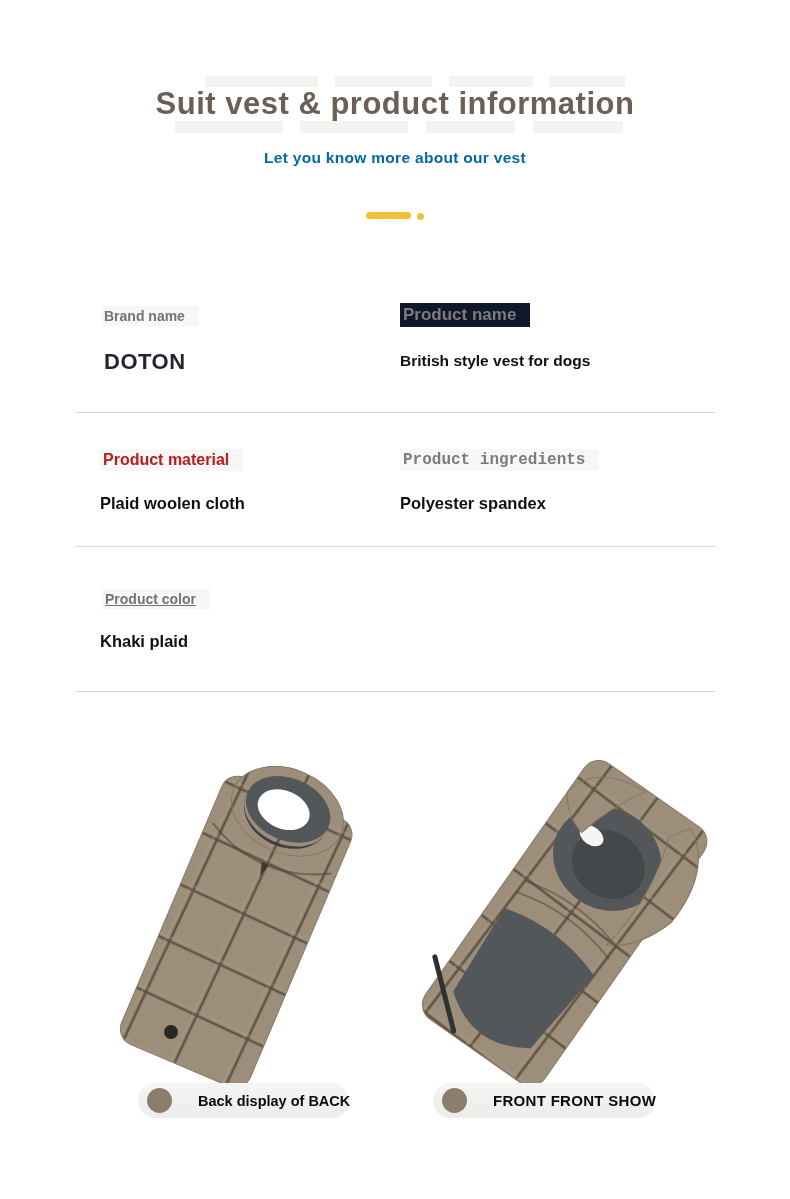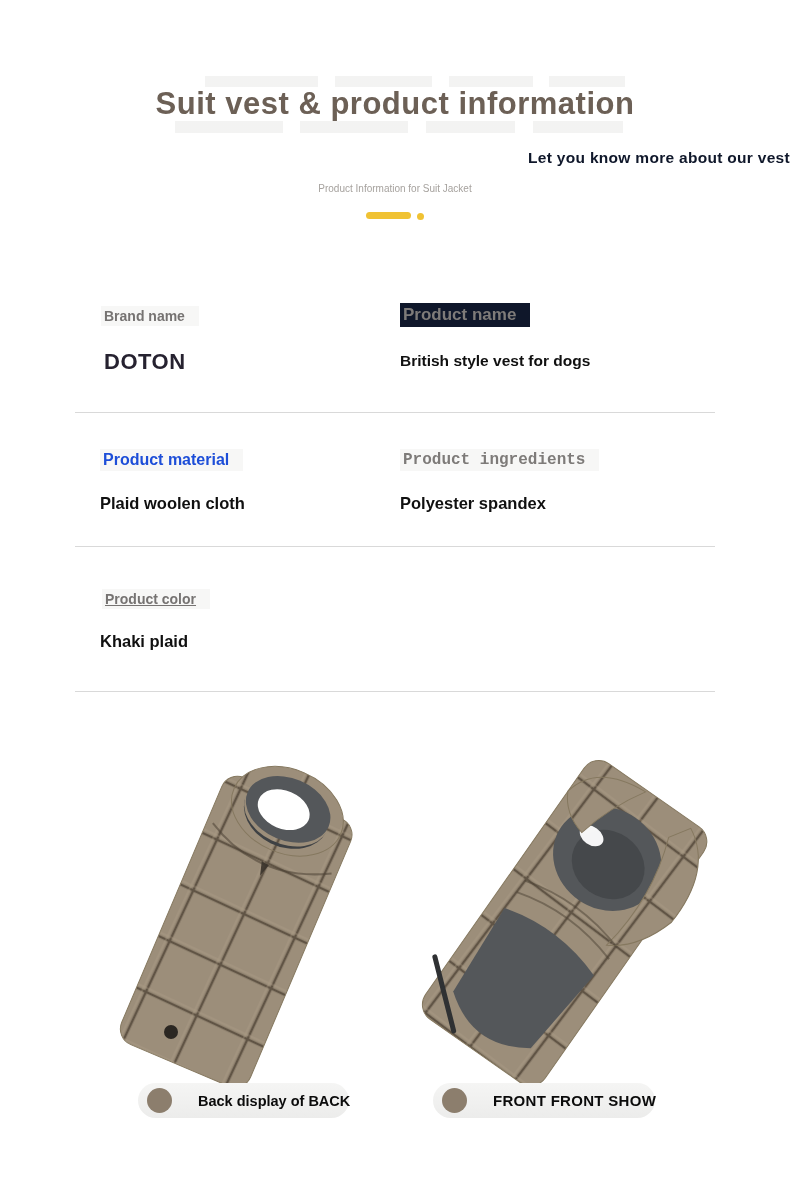--- a/index.html
+++ b/index.html
@@ -8,22 +8,22 @@
   .page { position:relative; width:790px; height:1199px; margin:0 auto; background:#ffffff; overflow:hidden; }
 
   
   .hl { position:absolute; height:11px; opacity:.8; }
   .hl-top { top:76px; left:205px; width:420px;
     background:linear-gradient(90deg,#f0f0ef 0 27%,transparent 27% 31%,#f0f0ef 31% 54%,transparent 54% 58%,#f0f0ef 58% 78%,transparent 78% 82%,#f0f0ef 82% 100%); }
   .hl-bottom { top:121px; left:175px; width:448px; height:12px;
     background:linear-gradient(90deg,#f0f0ef 0 24%,transparent 24% 28%,#f0f0ef 28% 52%,transparent 52% 56%,#f0f0ef 56% 76%,transparent 76% 80%,#f0f0ef 80% 100%); }
   .title { position:absolute; top:86px; left:0; width:100%; text-align:center;
     font-size:31px; font-weight:bold; color:#6c6056; letter-spacing:.5px; }
-  .subtitle { position:absolute; top:149px; left:0; width:100%; text-align:right;
-    font-size:15.5px; font-weight:bold; color:#0f172a; letter-spacing:.3px; }
+  .subtitle { position:absolute; top:149px; left:0; width:100%; text-align:center;
+    font-size:15.5px; font-weight:bold; color:#0369a1; letter-spacing:.3px; }
   .tagline { position:absolute; top:183px; left:0; width:100%; text-align:center;
     font-size:10px; color:#a6a29e; }
   .accent-bar { position:absolute; top:212px; left:366px; width:45px; height:7px; border-radius:3.5px; }
   .accent-dot { position:absolute; top:213px; left:417px; width:7px; height:7px; border-radius:50%; }
 
   
   .spec-label { position:absolute; font-weight:bold; color:#767372; background:#f7f7f6; padding:2px 14px 2px 3px; }
   .spec-value { position:absolute; font-weight:bold; color:#101010; }
   .fs14 { font-size:14px; } .fs16 { font-size:16px; } .fs17 { font-size:17px; color:#7e7b79; }
   .v15 { font-size:15.5px; } .v16 { font-size:16.5px; } .v18 { font-size:22px; color:#262230; letter-spacing:.5px; }
@@ -43,31 +43,30 @@
 </style>
 </head>
 <body>
 
 <div class="page">
 
   <div class="hl hl-top"></div>
   <div class="hl hl-bottom"></div>
   <h1 class="title">Suit vest &amp; product information</h1>
   <h2 class="subtitle">Let you know more about our vest</h2>
-  <p class="tagline">Product Information for Suit Jacket</p>
   <span class="accent-bar" style="background:#f0c233;"></span>
   <span class="accent-dot" style="background:#f0c233;"></span>
 
   <div class="spec-label fs14" style="top:306px; left:101px;">Brand name</div>
   <div class="spec-value v18" style="top:349px; left:104px;">DOTON</div>
   <div class="spec-label fs17" style="top:303px; left:400px; background:#0f172a;">Product name</div>
   <div class="spec-value v15" style="top:352px; left:400px;">British style vest for dogs</div>
   <div class="rule" style="top:412px;"></div>
 
-  <div class="spec-label fs16" style="top:449px; left:100px; color:#1d4ed8;">Product material</div>
+  <div class="spec-label fs16" style="top:449px; left:100px; color:#b91c1c;">Product material</div>
   <div class="spec-value v16" style="top:494px; left:100px;">Plaid woolen cloth</div>
   <div class="spec-label fs16" style="top:449px; left:400px; color:#7e7b79;font-family:Liberation Mono, monospace;">Product ingredients</div>
   <div class="spec-value v16" style="top:494px; left:400px;">Polyester spandex</div>
   <div class="rule" style="top:546px;"></div>
 
   <div class="spec-label fs14" style="top:589px; left:102px;text-decoration:underline;">Product color</div>
   <div class="spec-value v16" style="top:632px; left:100px;">Khaki plaid</div>
   <div class="rule" style="top:691px;"></div>
 
   <figure class="vest-figure" style="top:745px; left:83px;">

